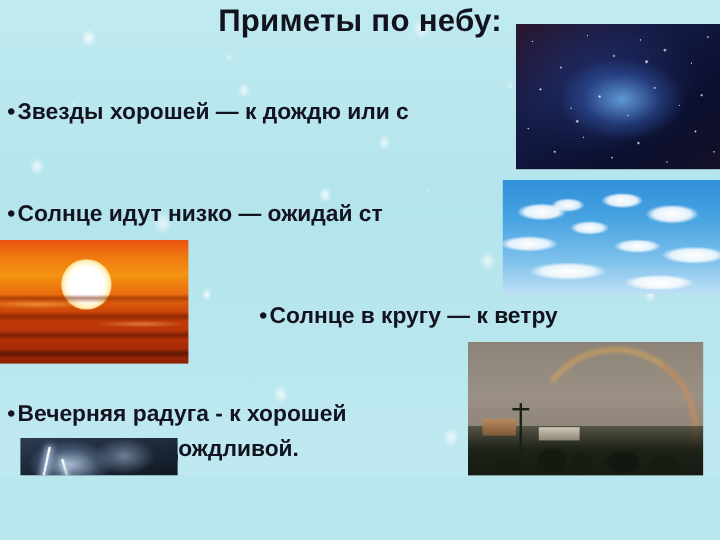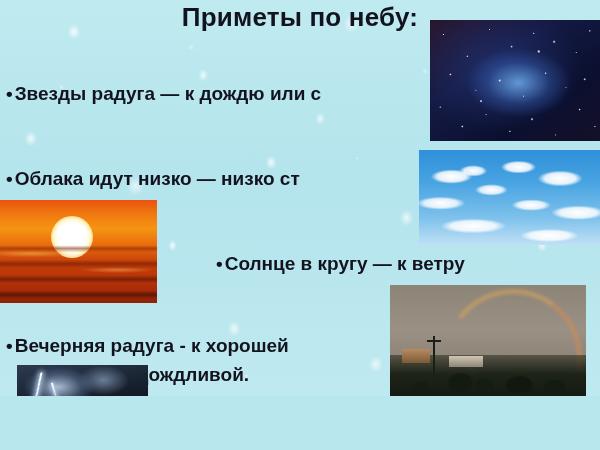--- a/index.html
+++ b/index.html
@@ -230,25 +230,25 @@
   }
 </style>
 </head>
 <body>
 
 <div class="slide">
 
   <div class="title">Приметы по небу:</div>
 
   <div class="bullet b1">
-    <span class="dot">•</span><span>Звезды радуга — к дождю или с</span>
+    <span class="dot">•</span><span>Звезды хорошей — к дождю или с</span>
   </div>
 
   <div class="bullet b2">
-    <span class="dot">•</span><span>Облака идут низко — низко ст</span>
+    <span class="dot">•</span><span>Солнце идут низко — ожидай ст</span>
   </div>
 
   <div class="bullet b3">
     <span class="dot">•</span><span>Солнце в кругу — к ветру</span>
   </div>
 
   <div class="bullet b4">
     <span class="dot">•</span><span>Вечерняя радуга - к хорошей</span>
   </div>
 

